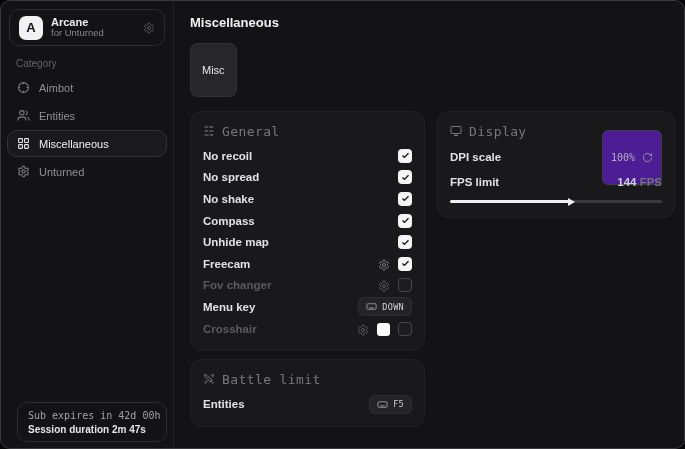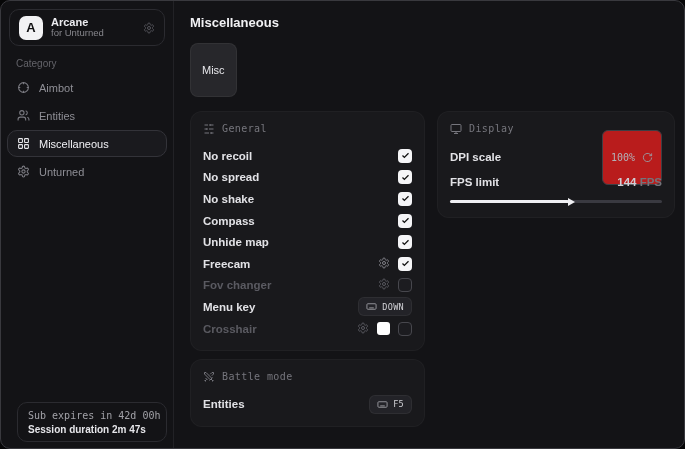--- a/index.html
+++ b/index.html
@@ -72,30 +72,30 @@
   }
   .content{ margin-top:14px; display:flex; gap:12px; align-items:flex-start; }
   .col-l{ width:235px; flex:none; }
   .col-r{ width:238px; flex:none; }
   .panel{
     background:#19191c; border:1px solid rgba(255,255,255,0.03);
     border-radius:12px; padding:11px 12px;
   }
   .panel + .panel{ margin-top:8px; }
   .p-head{
-    display:flex; gap:7px; height:16px; margin-bottom:6px;
+    display:flex; align-items:center; gap:7px; height:16px; margin-bottom:6px;
     color:#76767d; font-family:"DejaVu Sans Mono", monospace;
-    font-size:10px; letter-spacing:0.4px;
+    font-size:13px; letter-spacing:0.4px;
   }
   .p-head .pico{ display:flex; color:#76767d; }
 
   .g-row{ height:21.6px; display:flex; align-items:center; }
   .g-label{ font-size:11.5px; font-weight:bold; color:#e2e2e6; }
   .g-row.dim .g-label{ color:#5a5a61; }
-  .g-ctrl{ margin-left:auto; display:flex; align-items:flex-start; gap:8px; }
+  .g-ctrl{ margin-left:auto; display:flex; align-items:flex-end; gap:8px; }
   .gear-btn{ display:flex; color:#83838a; cursor:pointer; }
   .g-row.dim .gear-btn{ color:#5a5a61; }
 
   .cbx{
     width:14px; height:14px; border-radius:4px;
     display:flex; align-items:center; justify-content:center; cursor:pointer;
   }
   .cbx.on{ background:#f5f5f7; }
   .cbx.off{ background:#1c1c20; border:1px solid #47474d; }
   .cbx svg{ display:block; }
@@ -110,21 +110,21 @@
     font-family:"DejaVu Sans Mono", monospace; font-size:8.5px;
     color:#d2d2d7; letter-spacing:0.3px;
   }
   .swatch{ width:13px; height:13px; border-radius:3px; background:#ffffff; cursor:pointer; }
 
   
   .d-row{ display:flex; align-items:center; height:24px; }
   .d-label{ font-size:11.5px; font-weight:bold; color:#e2e2e6; }
   .dpi-badge{
     margin-left:auto; display:flex; align-items:center; gap:7px;
-    background:#b91c1c; border:1px solid #3e3e44; border-radius:6px;
+    background:#4c1d95; border:1px solid #3e3e44; border-radius:6px;
     padding:21px 8px; cursor:pointer;
   }
   .dpi-val{ font-family:"DejaVu Sans Mono", monospace; font-size:10px; color:#b2b2b8; }
   .dpi-refresh{ display:flex; color:#9a9aa1; cursor:pointer; }
   .fps-row{ display:flex; align-items:center; height:18px; margin-top:4px; }
   .fps-value{ margin-left:auto; font-size:11.5px; font-weight:bold; color:#cfcfd5; }
   .fps-unit{ color:#74747b; }
   .slider{ position:relative; height:10px; margin-top:5px; cursor:pointer; }
   .slider-track{
     position:absolute; left:0; right:0; top:4px; height:3px;
@@ -349,21 +349,21 @@
                   <polyline points="14.5 17.5 3 6 3 3 6 3 17.5 14.5"></polyline>
                   <line x1="13" y1="19" x2="19" y2="13"></line>
                   <line x1="16" y1="16" x2="20" y2="20"></line>
                   <line x1="19" y1="21" x2="21" y2="19"></line>
                   <polyline points="14.5 6.5 18 3 21 3 21 6 17.5 9.5"></polyline>
                   <line x1="5" y1="14" x2="9" y2="18"></line>
                   <line x1="7" y1="17" x2="4" y2="20"></line>
                   <line x1="3" y1="19" x2="5" y2="21"></line>
                 </svg>
             </span>
-            <span>Battle mode</span>
+            <span>Battle limit</span>
           </div>
           <div class="g-row">
             <span class="g-label">Entities</span>
             <span class="g-ctrl">
               <span class="keybadge">
                 <span class="kico">
                     <svg width="11" height="11" viewBox="0 0 24 24" fill="none" stroke="currentColor" stroke-width="2">
                       <rect x="2" y="6" width="20" height="12" rx="2"></rect>
                       <path d="M7 15h10"></path>
                     </svg>

